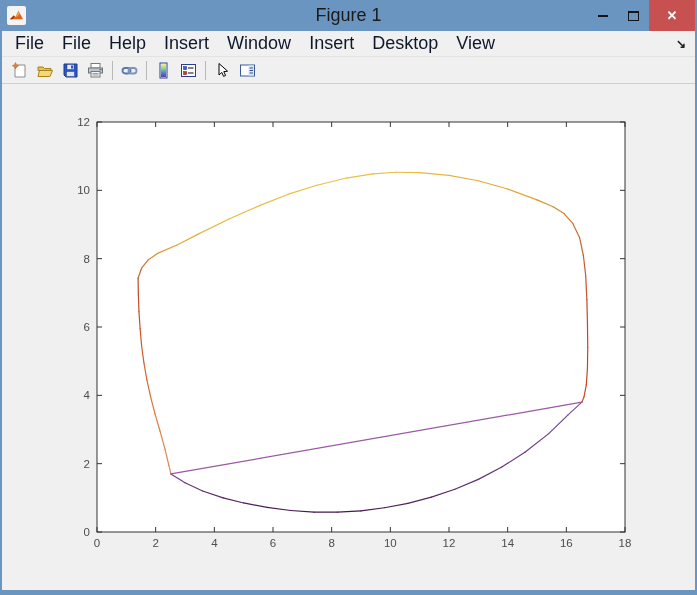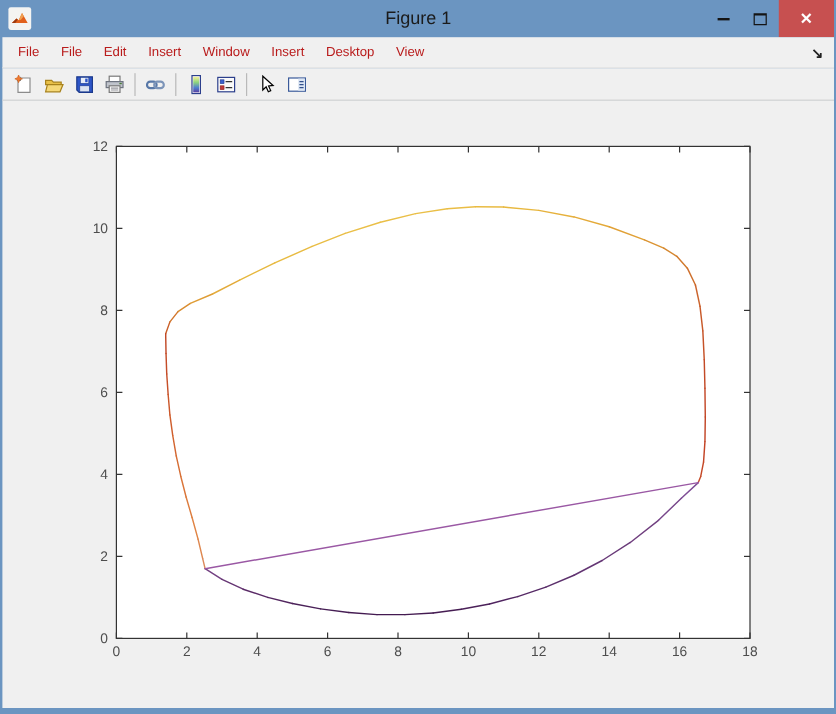--- a/index.html
+++ b/index.html
@@ -15,39 +15,39 @@
     position:absolute; left:0; top:0; width:697px; height:31px;
     background:#6b95c1; display:flex; align-items:center;
   }
   #app-icon {
     position:absolute; left:7px; top:6px; width:19px; height:19px;
     background:#f4f4f2; border-radius:2px; display:flex;
     align-items:center; justify-content:center;
   }
   #title-text {
     position:absolute; left:0; right:0; text-align:center;
-    font-size:15px; color:#1b1b1b; line-height:31px;
+    font-size:18px; color:#1b1b1b; line-height:31px;
   }
   #win-controls {
     position:absolute; right:2px; top:0; height:31px;
     display:flex; align-items:stretch;
   }
   .win-btn { display:flex; align-items:center; justify-content:center; cursor:default; }
   #btn-min { width:30px; }
   #btn-min .glyph { width:10px; height:2px; background:#141414; }
   #btn-max { width:31px; }
   #btn-max .glyph { width:11px; height:10px; border:1px solid #141414; border-top:2px solid #141414; }
   #btn-close { width:46px; background:#c75050; color:#fff; font-size:13px; font-weight:bold; }
   
   #menubar {
     position:absolute; left:2px; top:31px; width:693px; height:26px;
     background:#f0f0f0; display:flex; align-items:center;
     padding-left:4px; border-bottom:1px solid #e3e3e3;
   }
-  .menu-item { font-size:11px; color:#b91c1c; padding:5px 9px; cursor:default; }
+  .menu-item { font-size:18px; color:#0f172a; padding:5px 9px; cursor:default; }
   #dock-arrow { margin-left:auto; padding-right:9px; font-size:12px; font-weight:bold; color:#222; }
   
   #toolbar {
     position:absolute; left:2px; top:57px; width:693px; height:27px;
     background:#f0f0f0; display:flex; align-items:center; padding-left:7px;
     border-bottom:1px solid #cfcfcf;
   }
   .tool-btn { width:22px; height:22px; display:flex; align-items:center; justify-content:center; margin-right:3px; }
   .tool-sep { width:1px; height:19px; background:#b9b9b9; margin:0 5px 0 3px; }
   
@@ -80,21 +80,21 @@
         </div>
       <div class="win-btn" id="btn-close">
           <span>✕</span>
         </div>
     </div>
   </div>
 
   <div id="menubar">
     <span class="menu-item">File</span>
       <span class="menu-item">File</span>
-      <span class="menu-item">Edit</span>
+      <span class="menu-item">Help</span>
       <span class="menu-item">Insert</span>
       <span class="menu-item">Window</span>
       <span class="menu-item">Insert</span>
       <span class="menu-item">Desktop</span>
       <span class="menu-item">View</span>
       <span id="dock-arrow">↘</span>
   </div>
 
   <div id="toolbar">
     <div class="tool-btn">

